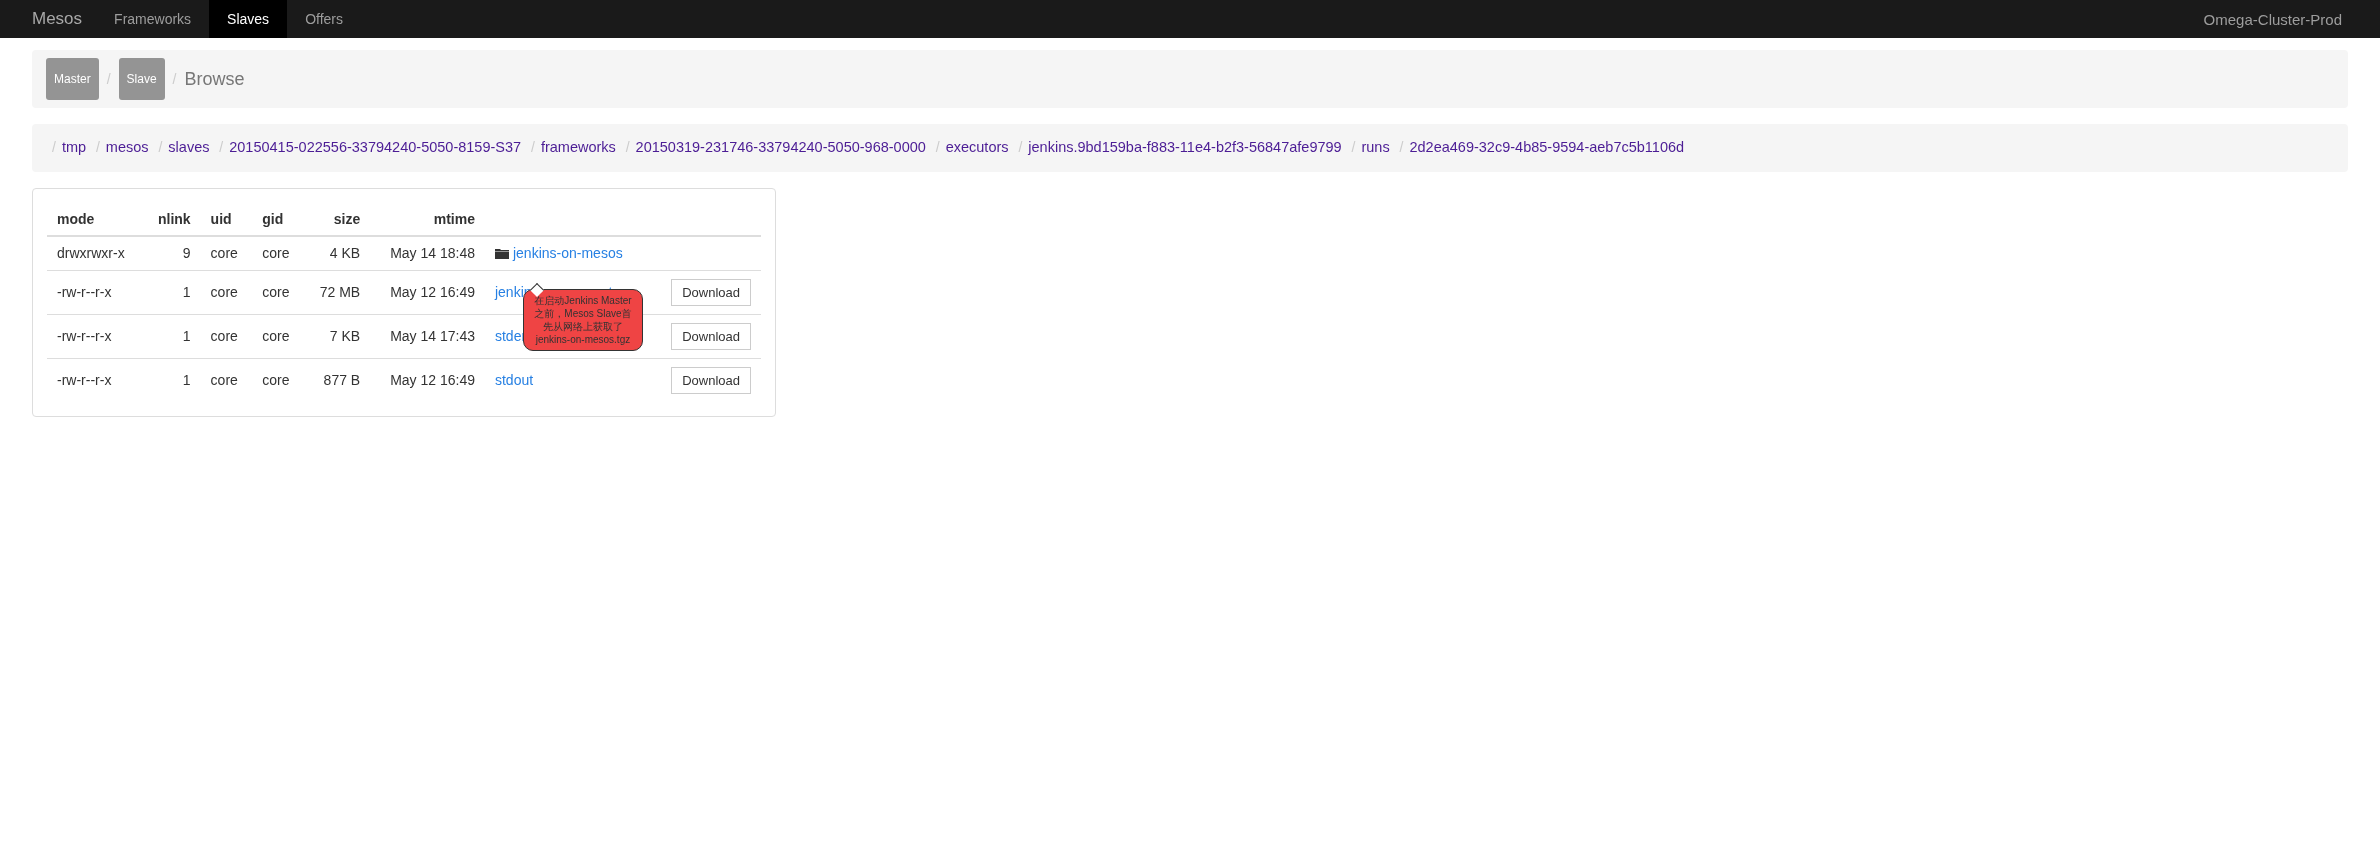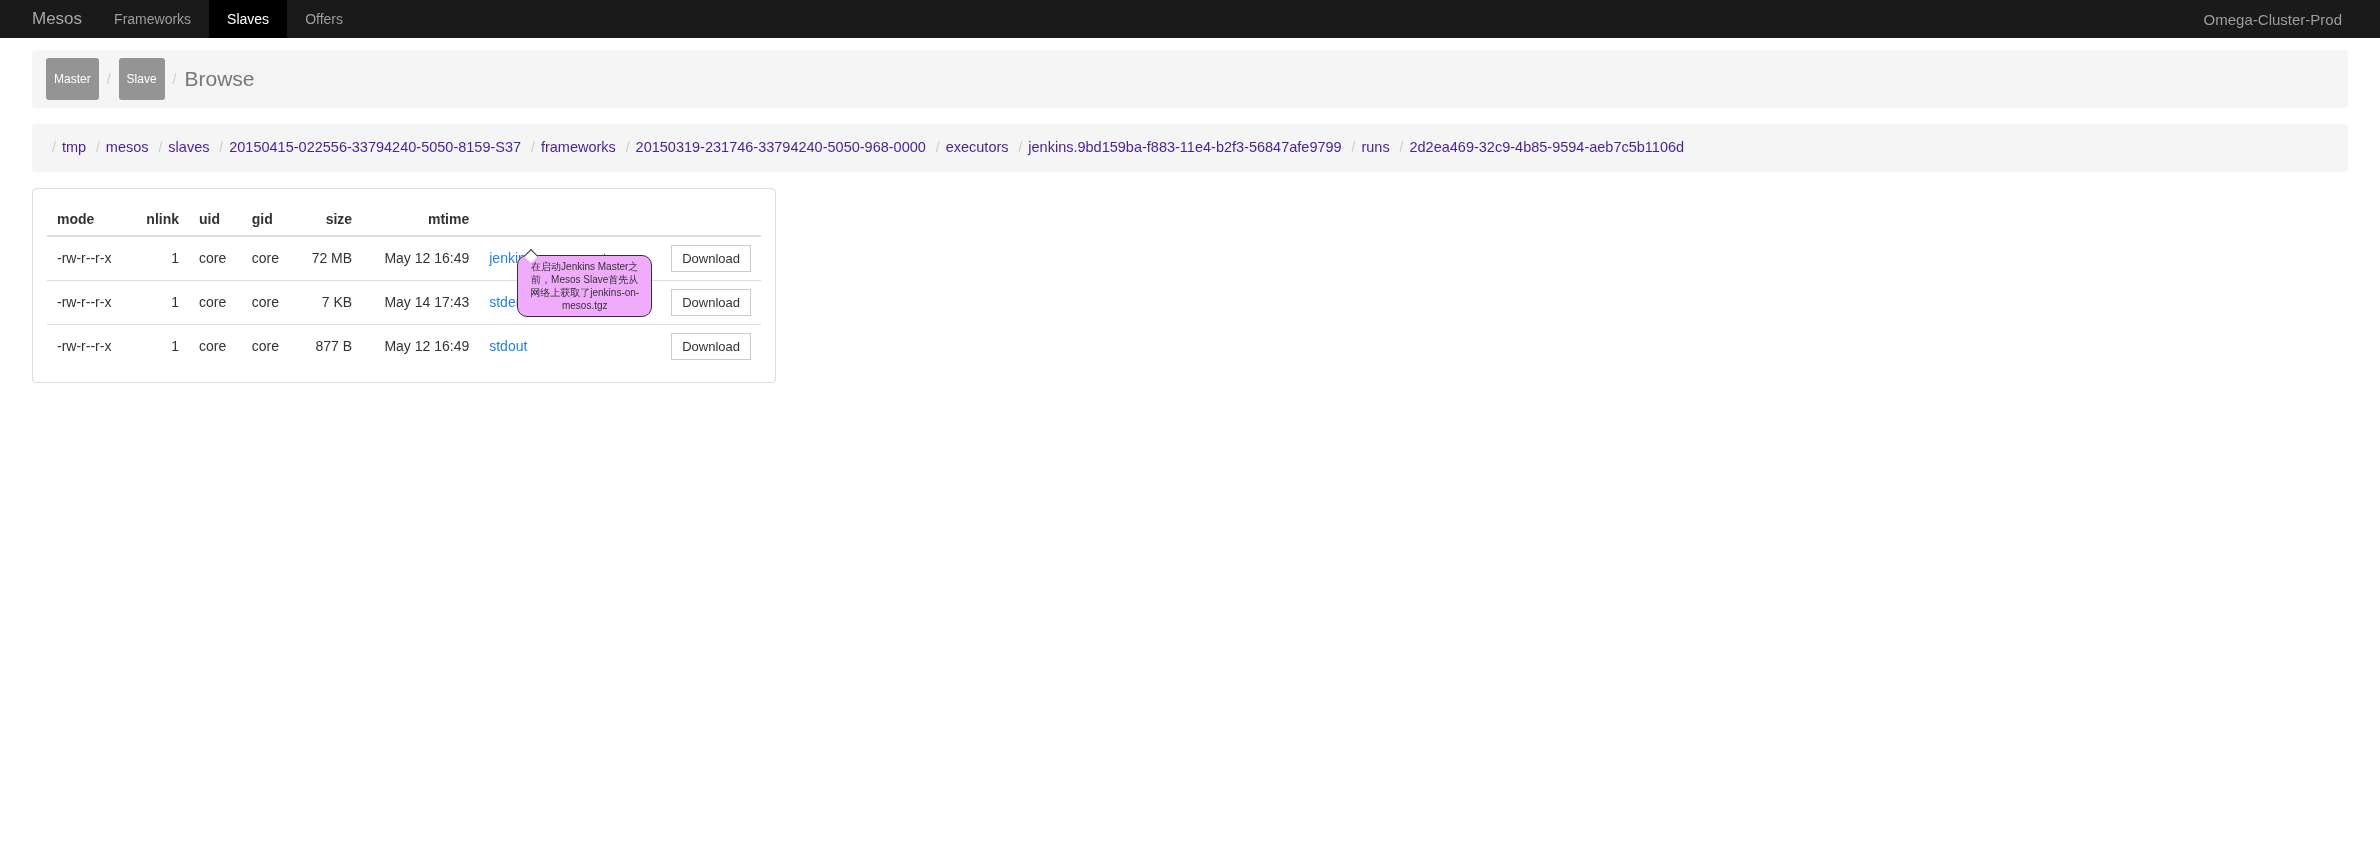--- a/index.html
+++ b/index.html
@@ -10,41 +10,41 @@
     .navbar-nav { display: flex; align-items: stretch; }
     .navbar-nav a { color: #9d9d9d; font-size: 14px; display: flex; align-items: center; padding: 0 18px; text-decoration: none; }
     .navbar-nav a.active { background: #000; color: #fff; }
     .navbar-right { margin-left: auto; display: flex; align-items: center; color: #9d9d9d; font-size: 15px; padding: 4px 6px; }
     
     .container { padding: 12px 32px; }
     
     .breadcrumb-top { background: #f5f5f5; border-radius: 4px; padding: 8px 14px; margin-bottom: 16px; display: flex; align-items: center; gap: 8px; }
     .breadcrumb-top .sep { color: #ccc; }
     .breadcrumb-top .label-box { background: #949494; color: #fff; padding: 14px 8px; border-radius: 3px; font-size: 12px; }
-    .breadcrumb-top .browse { color: #777; font-size: 21px; }
+    .breadcrumb-top .browse { color: #777; font-size: 18px; }
     
     .breadcrumb-path { background: #f5f5f5; border-radius: 4px; padding: 10px 14px; margin-bottom: 16px; line-height: 1.9; }
     .breadcrumb-path a { color: #4c1d95; text-decoration: none; font-size: 14.5px; }
     .breadcrumb-path .sep { color: #ccc; margin: 0 6px; }
     
     .file-panel { border: 1px solid #ddd; border-radius: 4px; padding: 14px; width: 744px; }
     
     table { width: 100%; border-collapse: collapse; font-size: 14px; }
     th { text-align: left; font-weight: 700; padding: 8px 10px; border-bottom: 2px solid #ddd; margin-top: 48px; }
     th.right, td.right { text-align: right; }
     td { padding: 8px 10px; border-bottom: 1px solid #ddd; vertical-align: middle; }
     tr:last-child td { border-bottom: none; }
     
     .file-link { color: #2780e3; text-decoration: none; }
     .folder-icon { display: inline-block; vertical-align: middle; margin-right: 4px; color: #333; }
     
     .btn-download { background: #fff; border: 1px solid #ccc; border-radius: 0; padding: 5px 10px; font-size: 13px; cursor: pointer; color: #333; }
     
     .name-cell { position: relative; }
-    .tooltip-bubble { position: absolute; left: 38px; top: 18px; background: #f0abfc; border: 1px solid #333; border-radius: 10px; padding: 4px 8px; font-size: 10px; width: 135px; text-align: center; line-height: 1.3; z-index: 10; }
+    .tooltip-bubble { position: absolute; left: 38px; top: 18px; background: #ef4444; border: 1px solid #333; border-radius: 10px; padding: 4px 8px; font-size: 10px; width: 120px; text-align: center; line-height: 1.3; z-index: 10; }
     .tooltip-bubble::before { content: ''; position: absolute; top: -5px; left: 8px; width: 9px; height: 9px; background: #fff; border-left: 1px solid #333; border-top: 1px solid #333; transform: rotate(45deg); }
   </style>
 </head>
 <body>
 
 <div class="navbar">
   <div class="navbar-brand">Mesos</div>
   <div class="navbar-nav" id="nav-items">
       <a>Frameworks</a>
       <a class="active">Slaves</a>
@@ -73,20 +73,32 @@
           <th>uid</th>
           <th>gid</th>
           <th class="right">size</th>
           <th class="right">mtime</th>
           <th></th>
           <th></th>
         </tr>
       </thead>
       <tbody id="file-rows">
           <tr>
+            <td>drwxrwxr-x</td>
+            <td class="right">9</td>
+            <td>core</td>
+            <td>core</td>
+            <td class="right">4 KB</td>
+            <td class="right">May 14 18:48</td>
+            <td class="name-cell"><span class="folder-icon"><svg width="14" height="11" viewBox="0 0 14 11">
+                  <path fill="#333" d="M0 1 h5 l1 1 h8 v1 H0 z M0 3.5 h14 v7.5 H0 z"></path>
+                </svg></span><a class="file-link">jenkins-on-mesos</a></td>
+            <td class="right"></td>
+          </tr>
+          <tr>
             <td>-rw-r--r-x</td>
             <td class="right">1</td>
             <td>core</td>
             <td>core</td>
             <td class="right">72 MB</td>
             <td class="right">May 12 16:49</td>
             <td class="name-cell"><a class="file-link">jenkins-on-mesos.tgz</a><div class="tooltip-bubble">在启动Jenkins Master之前，Mesos Slave首先从网络上获取了jenkins-on-mesos.tgz</div></td>
             <td class="right"><button class="btn-download">Download</button></td>
           </tr>
           <tr>

